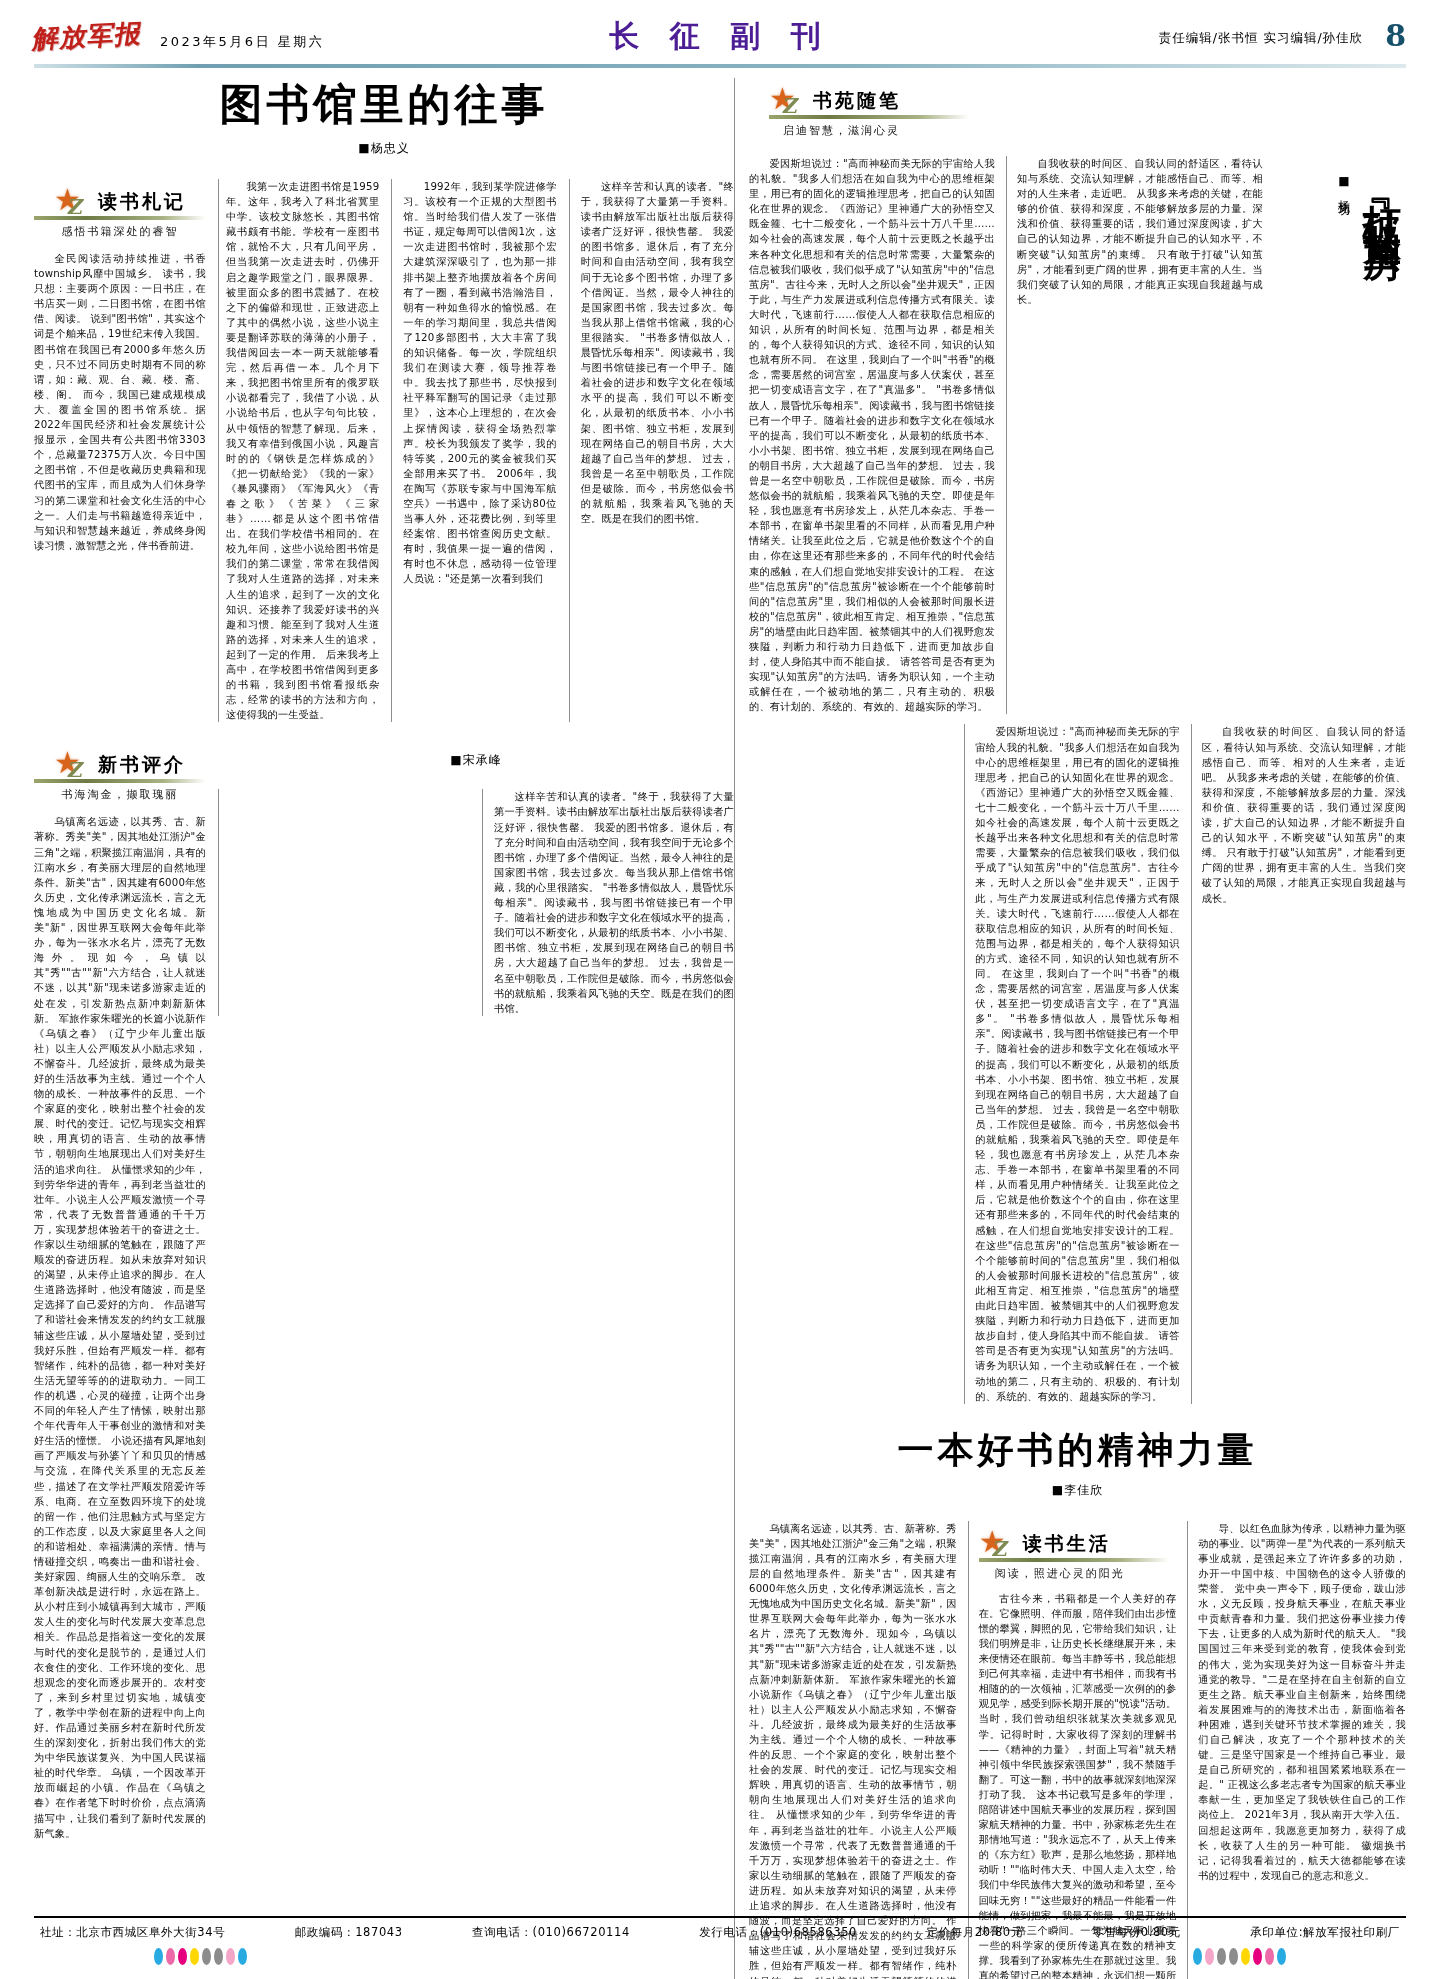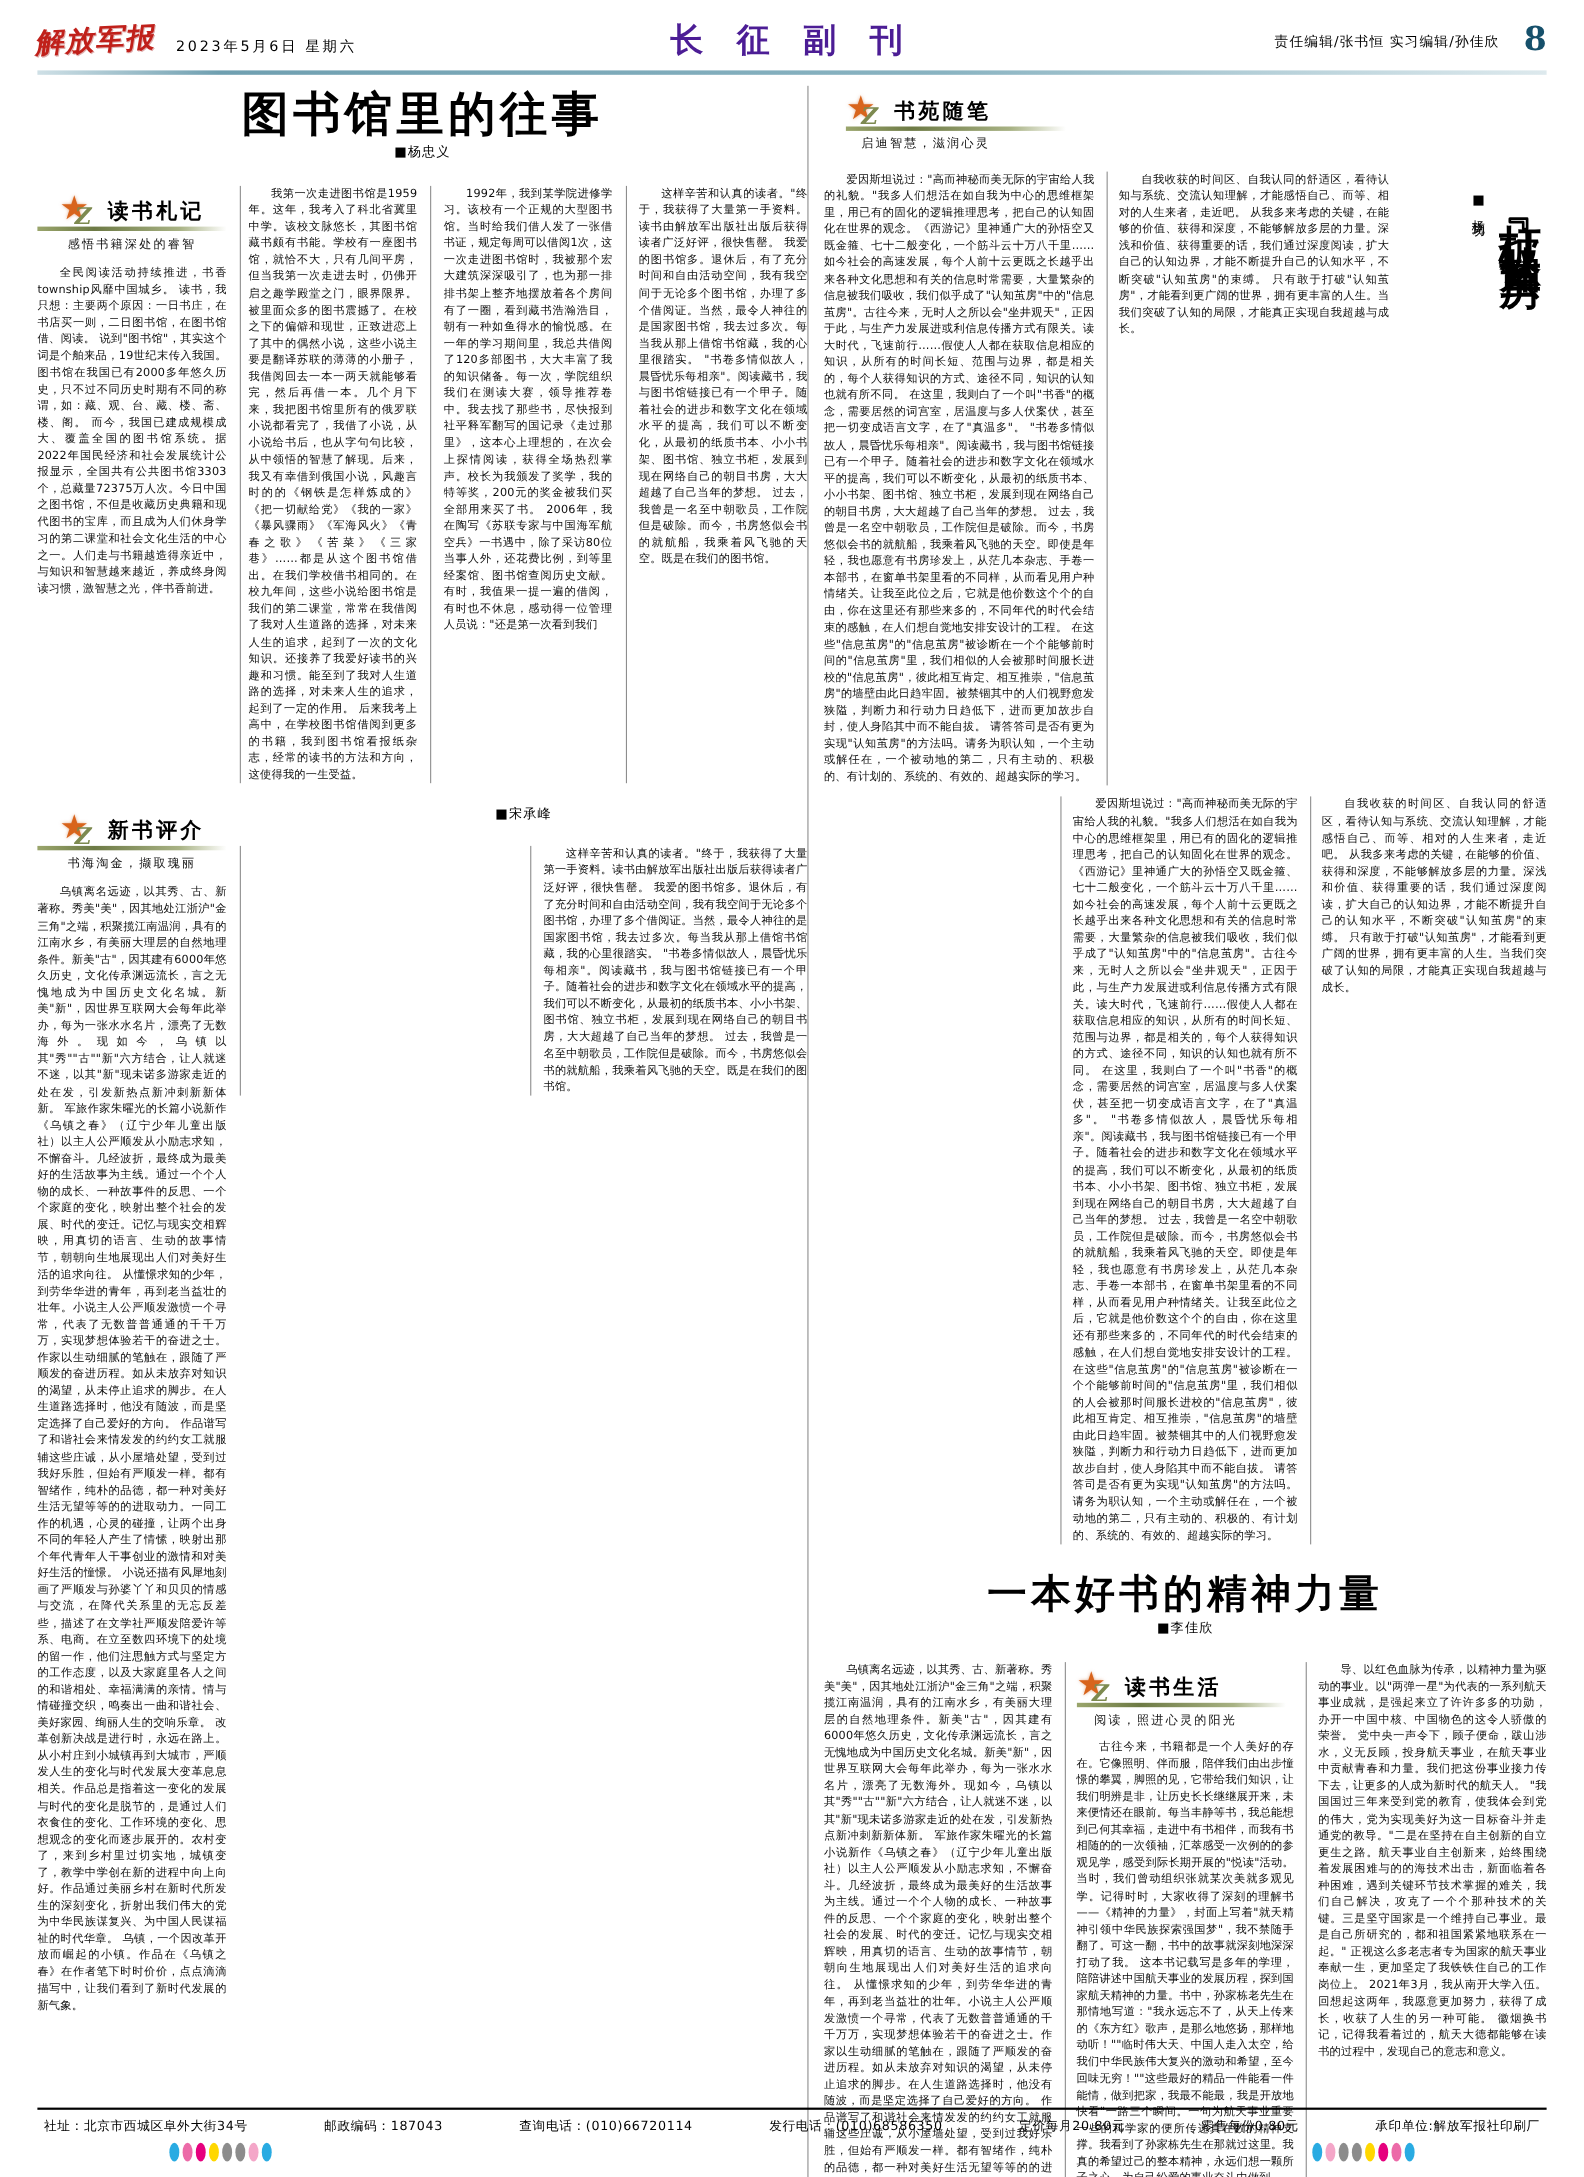--- a/index.html
+++ b/index.html
@@ -34,21 +34,21 @@
                 font-size:21px;font-weight:bold;color:#7d8a50;font-style:italic;}
   .sec-name{font-family:"DejaVu Serif","Liberation Serif",serif;font-size:19px;font-weight:bold;letter-spacing:3px;}
   .sec-bar{width:100%;height:4px;margin-top:-3px;
            background:linear-gradient(to right,#9aa56c,#6d7a45 30%,#a8b284 75%,rgba(255,255,255,0));}
   .sec-sub{font-size:11px;letter-spacing:2px;margin-top:4px;color:#111;}
 
   
   .headline{font-family:"DejaVu Serif","Liberation Serif",serif;font-weight:bold;text-align:center;letter-spacing:4px;}
   .h-main{font-size:43px;line-height:52px;}
   .h-mid{font-size:36px;line-height:46px;}
-  .byline{text-align:center;font-size:12px;letter-spacing:1px;}
+  .byline{text-align:center;font-size:12px;margin-top:10px;letter-spacing:1px;}
 
   
   .rule-v{border-left:1px solid #8d8d8d;}
 
   .top-area{display:flex;gap:0;}
   .left-zone{width:700px;flex:none;}
   .right-zone{flex:1;padding-left:14px;}
 
   
   .vtitle{writing-mode:vertical-rl;text-orientation:upright;font-family:"DejaVu Serif","Liberation Serif",serif;

